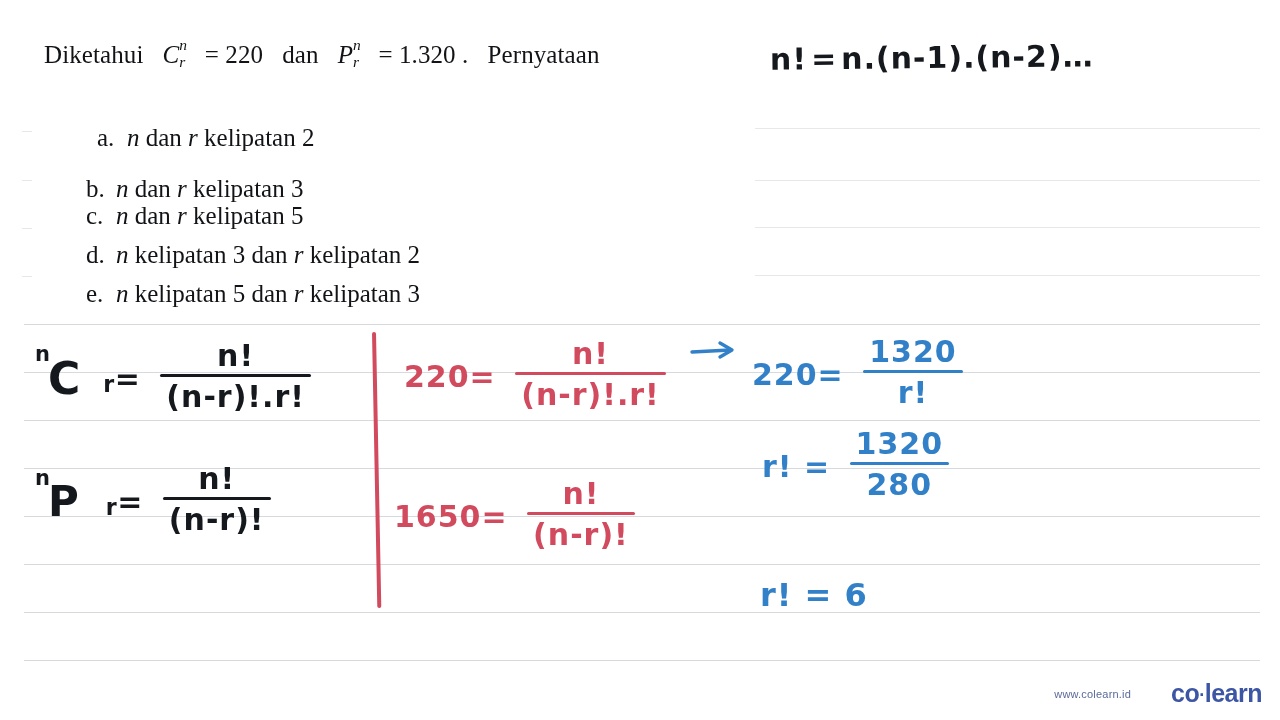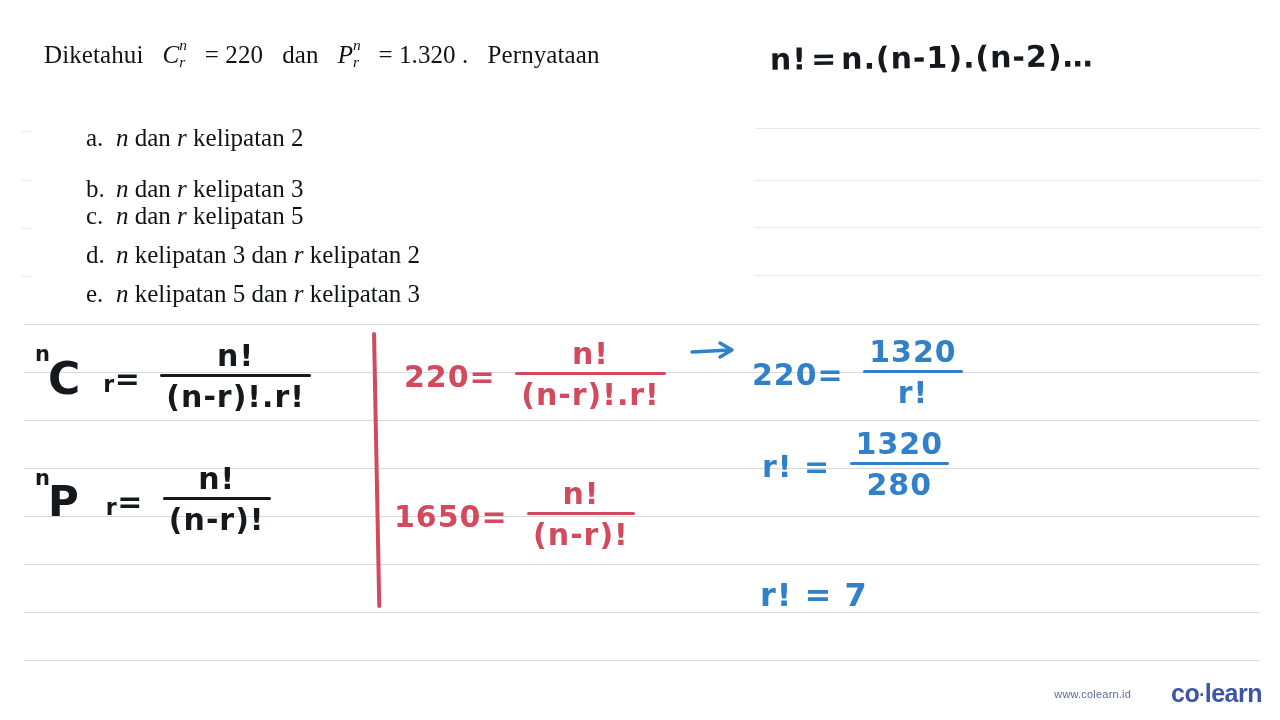--- a/index.html
+++ b/index.html
@@ -125,21 +125,21 @@
     &nbsp;
     <span class="supsub"><span class="base">P</span><span class="sup">n</span><span class="sub">r</span></span>
     &nbsp;&nbsp;
     <span>= 1.320</span>
     <span>.</span>
     &nbsp;
     <span>Pernyataan</span>
   </div>
 
 
-  <div class="opt" style="top:118px;">
+  <div class="opt" style="top:118px;margin-left:11px;">
     <span class="lbl">a.</span><span class="mvar">n</span> dan <span class="mvar">r</span> kelipatan 2
   </div>
   <div class="opt" style="top:169px;">
     <span class="lbl">b.</span><span class="mvar">n</span> dan <span class="mvar">r</span> kelipatan 3
   </div>
   <div class="opt" style="top:196px;">
     <span class="lbl">c.</span><span class="mvar">n</span> dan <span class="mvar">r</span> kelipatan 5
   </div>
   <div class="opt" style="top:235px;">
     <span class="lbl">d.</span><span class="mvar">n</span> kelipatan 3 dan <span class="mvar">r</span> kelipatan 2
@@ -212,20 +212,20 @@
 
   <div class="hw hw-blue" style="left:762px;top:428px;font-size:30px;">
     <span class="pre">r! =</span>
     <span class="frac inline-eq">
       <span class="num">1320</span>
       <span class="bar"></span>
       <span class="den">280</span>
     </span>
   </div>
 
-  <div class="hw hw-blue" style="left:760px;top:576px;font-size:32px;">r! = 7</div>
+  <div class="hw hw-blue" style="left:760px;top:576px;font-size:32px;">r! = 6</div>
 
   <div id="watermark">
     <span id="wm-url">www.colearn.id</span>
     <span id="wm-logo"><span>co</span><span class="dot">·</span><span>learn</span></span>
   </div>
 
 </div>
 
 </body></html>

